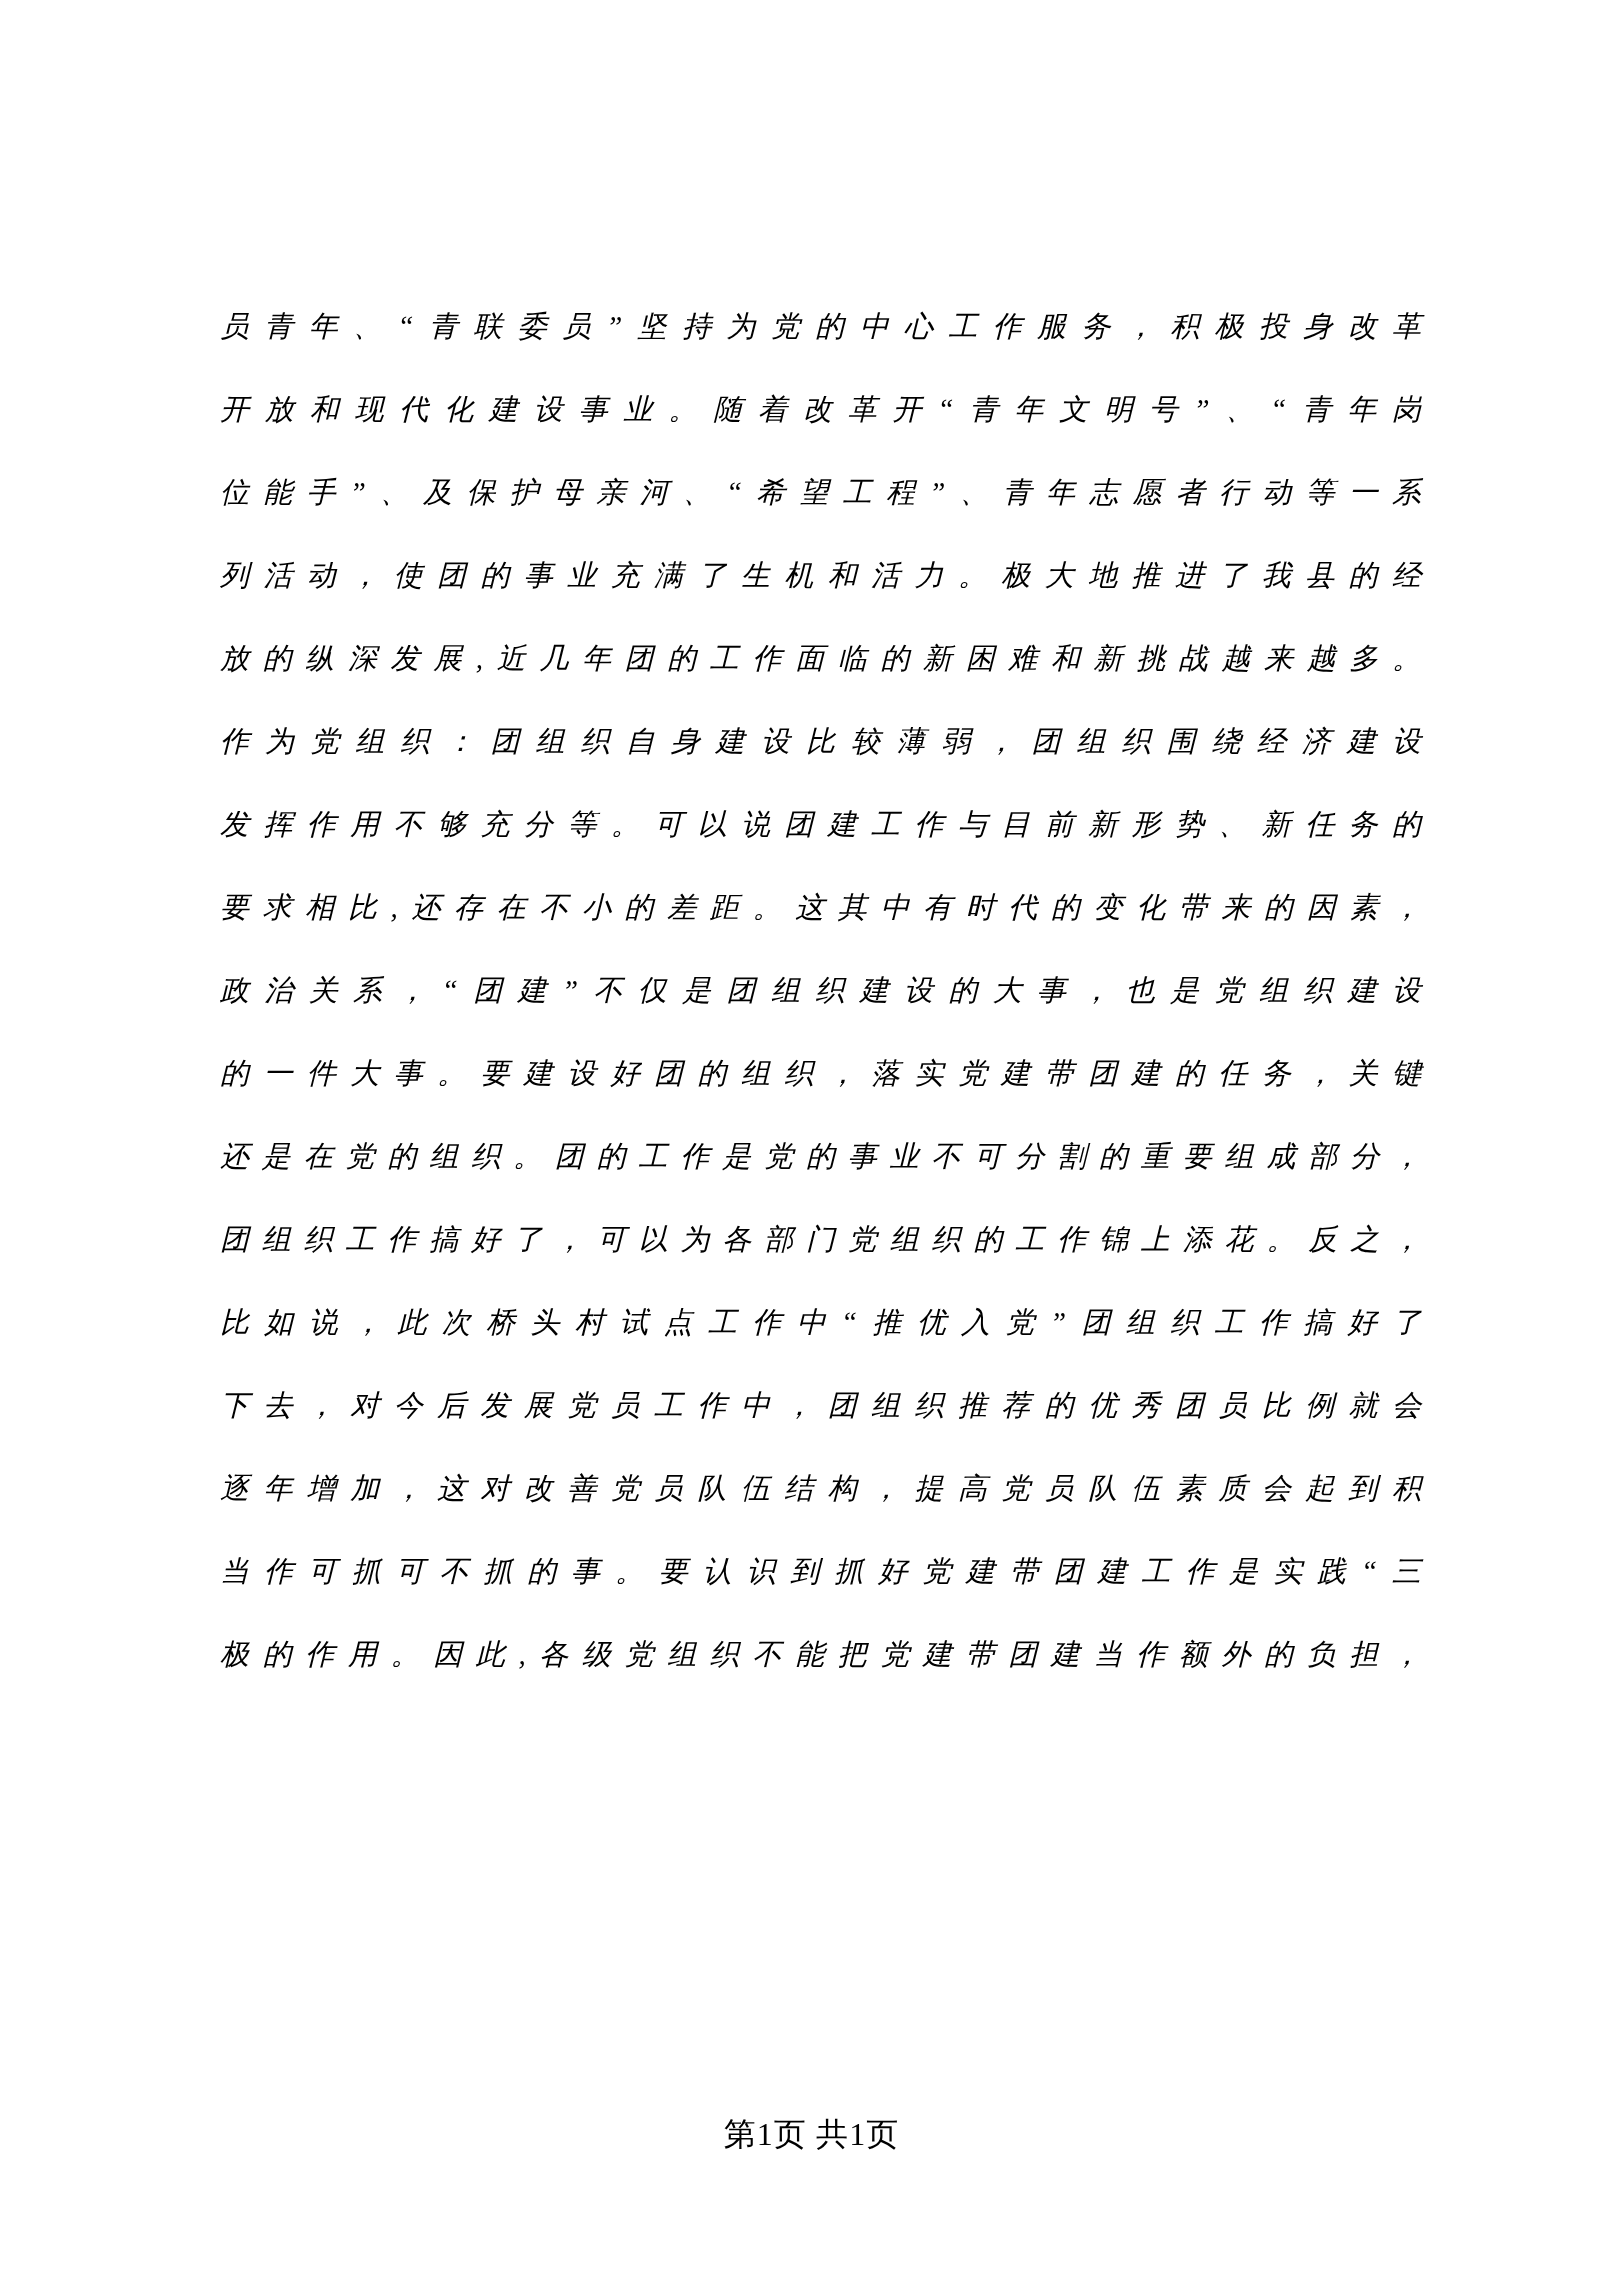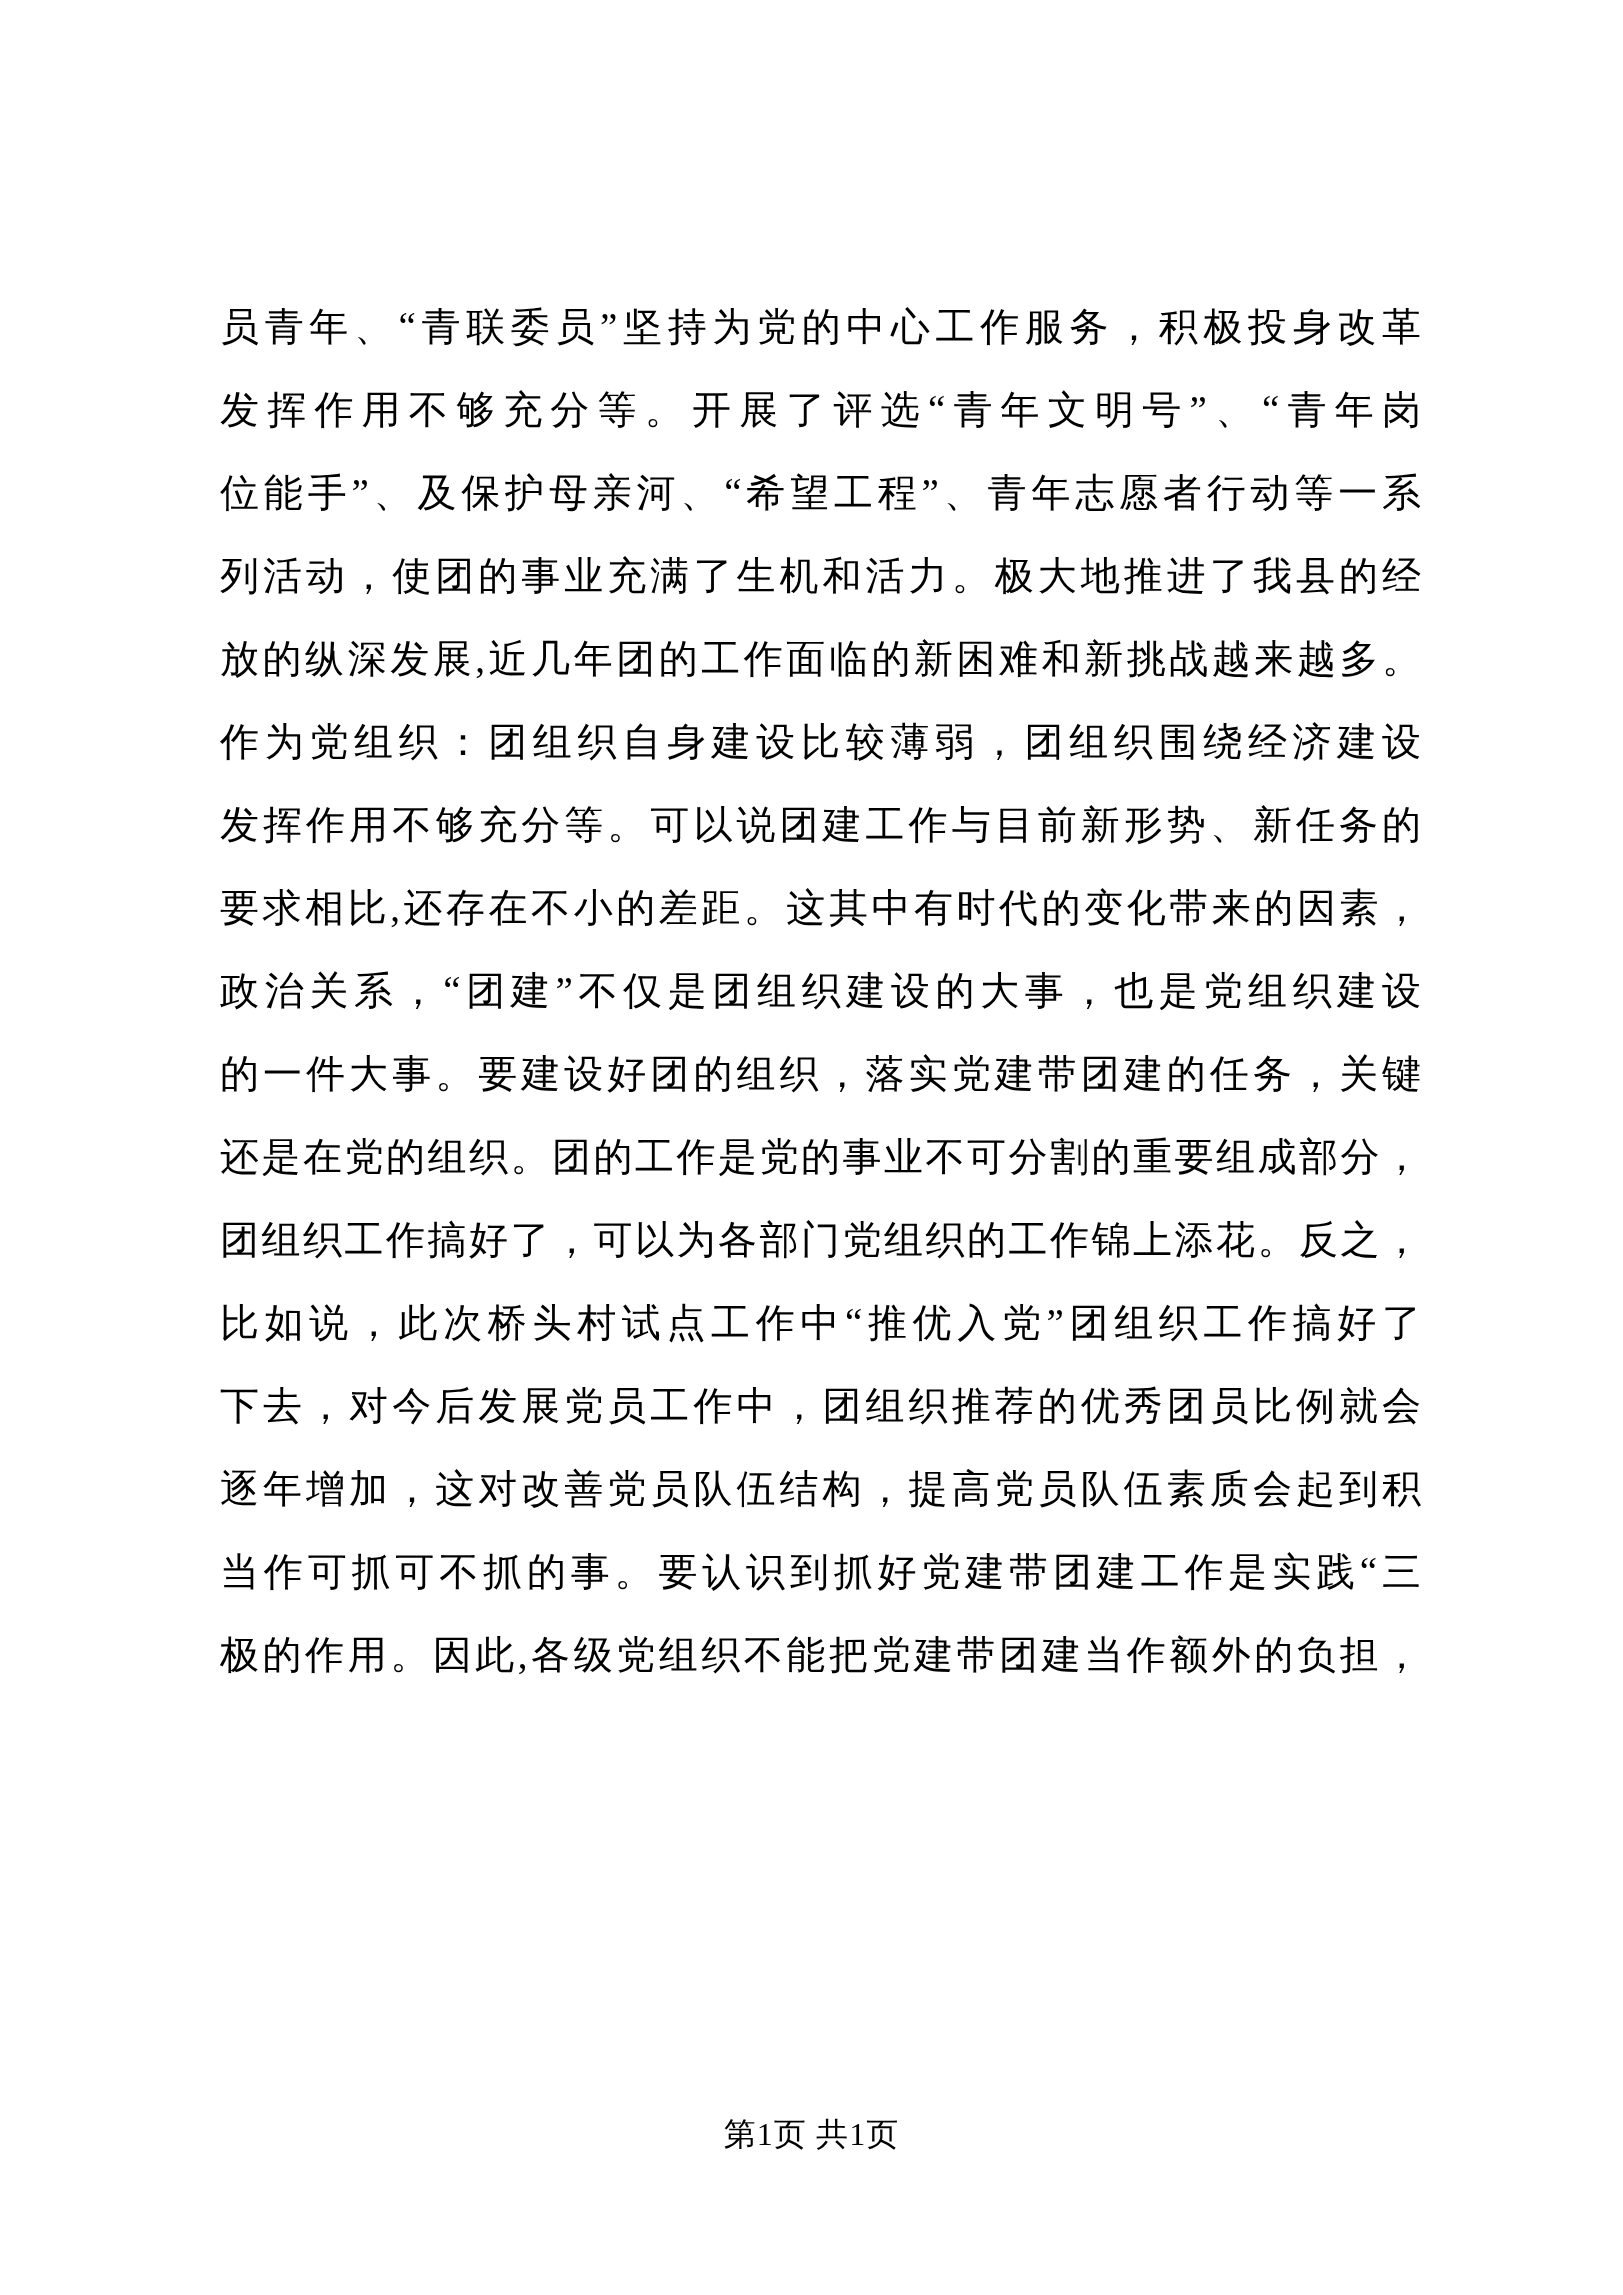--- a/index.html
+++ b/index.html
@@ -24,21 +24,22 @@
   }
   .body-text {
     position: absolute;
     left: 220px;
     top: 285px;
     width: 1201px;
   }
   .line {
     height: 83px;
     line-height: 83px;
-    font-size: 39px;
+    font-size: 29px;
+    font-style: italic;
     color: #000000;
     text-align: justify;
     text-align-last: justify;
     white-space: nowrap;
     overflow: visible;
   }
   .footer {
     position: absolute;
     left: 0;
     top: 2115px;
@@ -50,21 +51,21 @@
     color: #000000;
     letter-spacing: 1.1px;
   }
 </style>
 </head>
 <body>
 
 <div class="page">
   <div class="body-text">
     <div class="line">员青年、“青联委员”坚持为党的中心工作服务，积极投身改革</div>
-    <div class="line">发挥作用不够充分等。开展了评选“青年文明号”、“青年岗</div>
+    <div class="line">开放和现代化建设事业。随着改革开“青年文明号”、“青年岗</div>
     <div class="line">位能手”、及保护母亲河、“希望工程”、青年志愿者行动等一系</div>
     <div class="line">列活动，使团的事业充满了生机和活力。极大地推进了我县的经</div>
     <div class="line">放的纵深发展,近几年团的工作面临的新困难和新挑战越来越多。</div>
     <div class="line">作为党组织：团组织自身建设比较薄弱，团组织围绕经济建设</div>
     <div class="line">发挥作用不够充分等。可以说团建工作与目前新形势、新任务的</div>
     <div class="line">要求相比,还存在不小的差距。这其中有时代的变化带来的因素，</div>
     <div class="line">政治关系，“团建”不仅是团组织建设的大事，也是党组织建设</div>
     <div class="line">的一件大事。要建设好团的组织，落实党建带团建的任务，关键</div>
     <div class="line">还是在党的组织。团的工作是党的事业不可分割的重要组成部分，</div>
     <div class="line">团组织工作搞好了，可以为各部门党组织的工作锦上添花。反之，</div>

